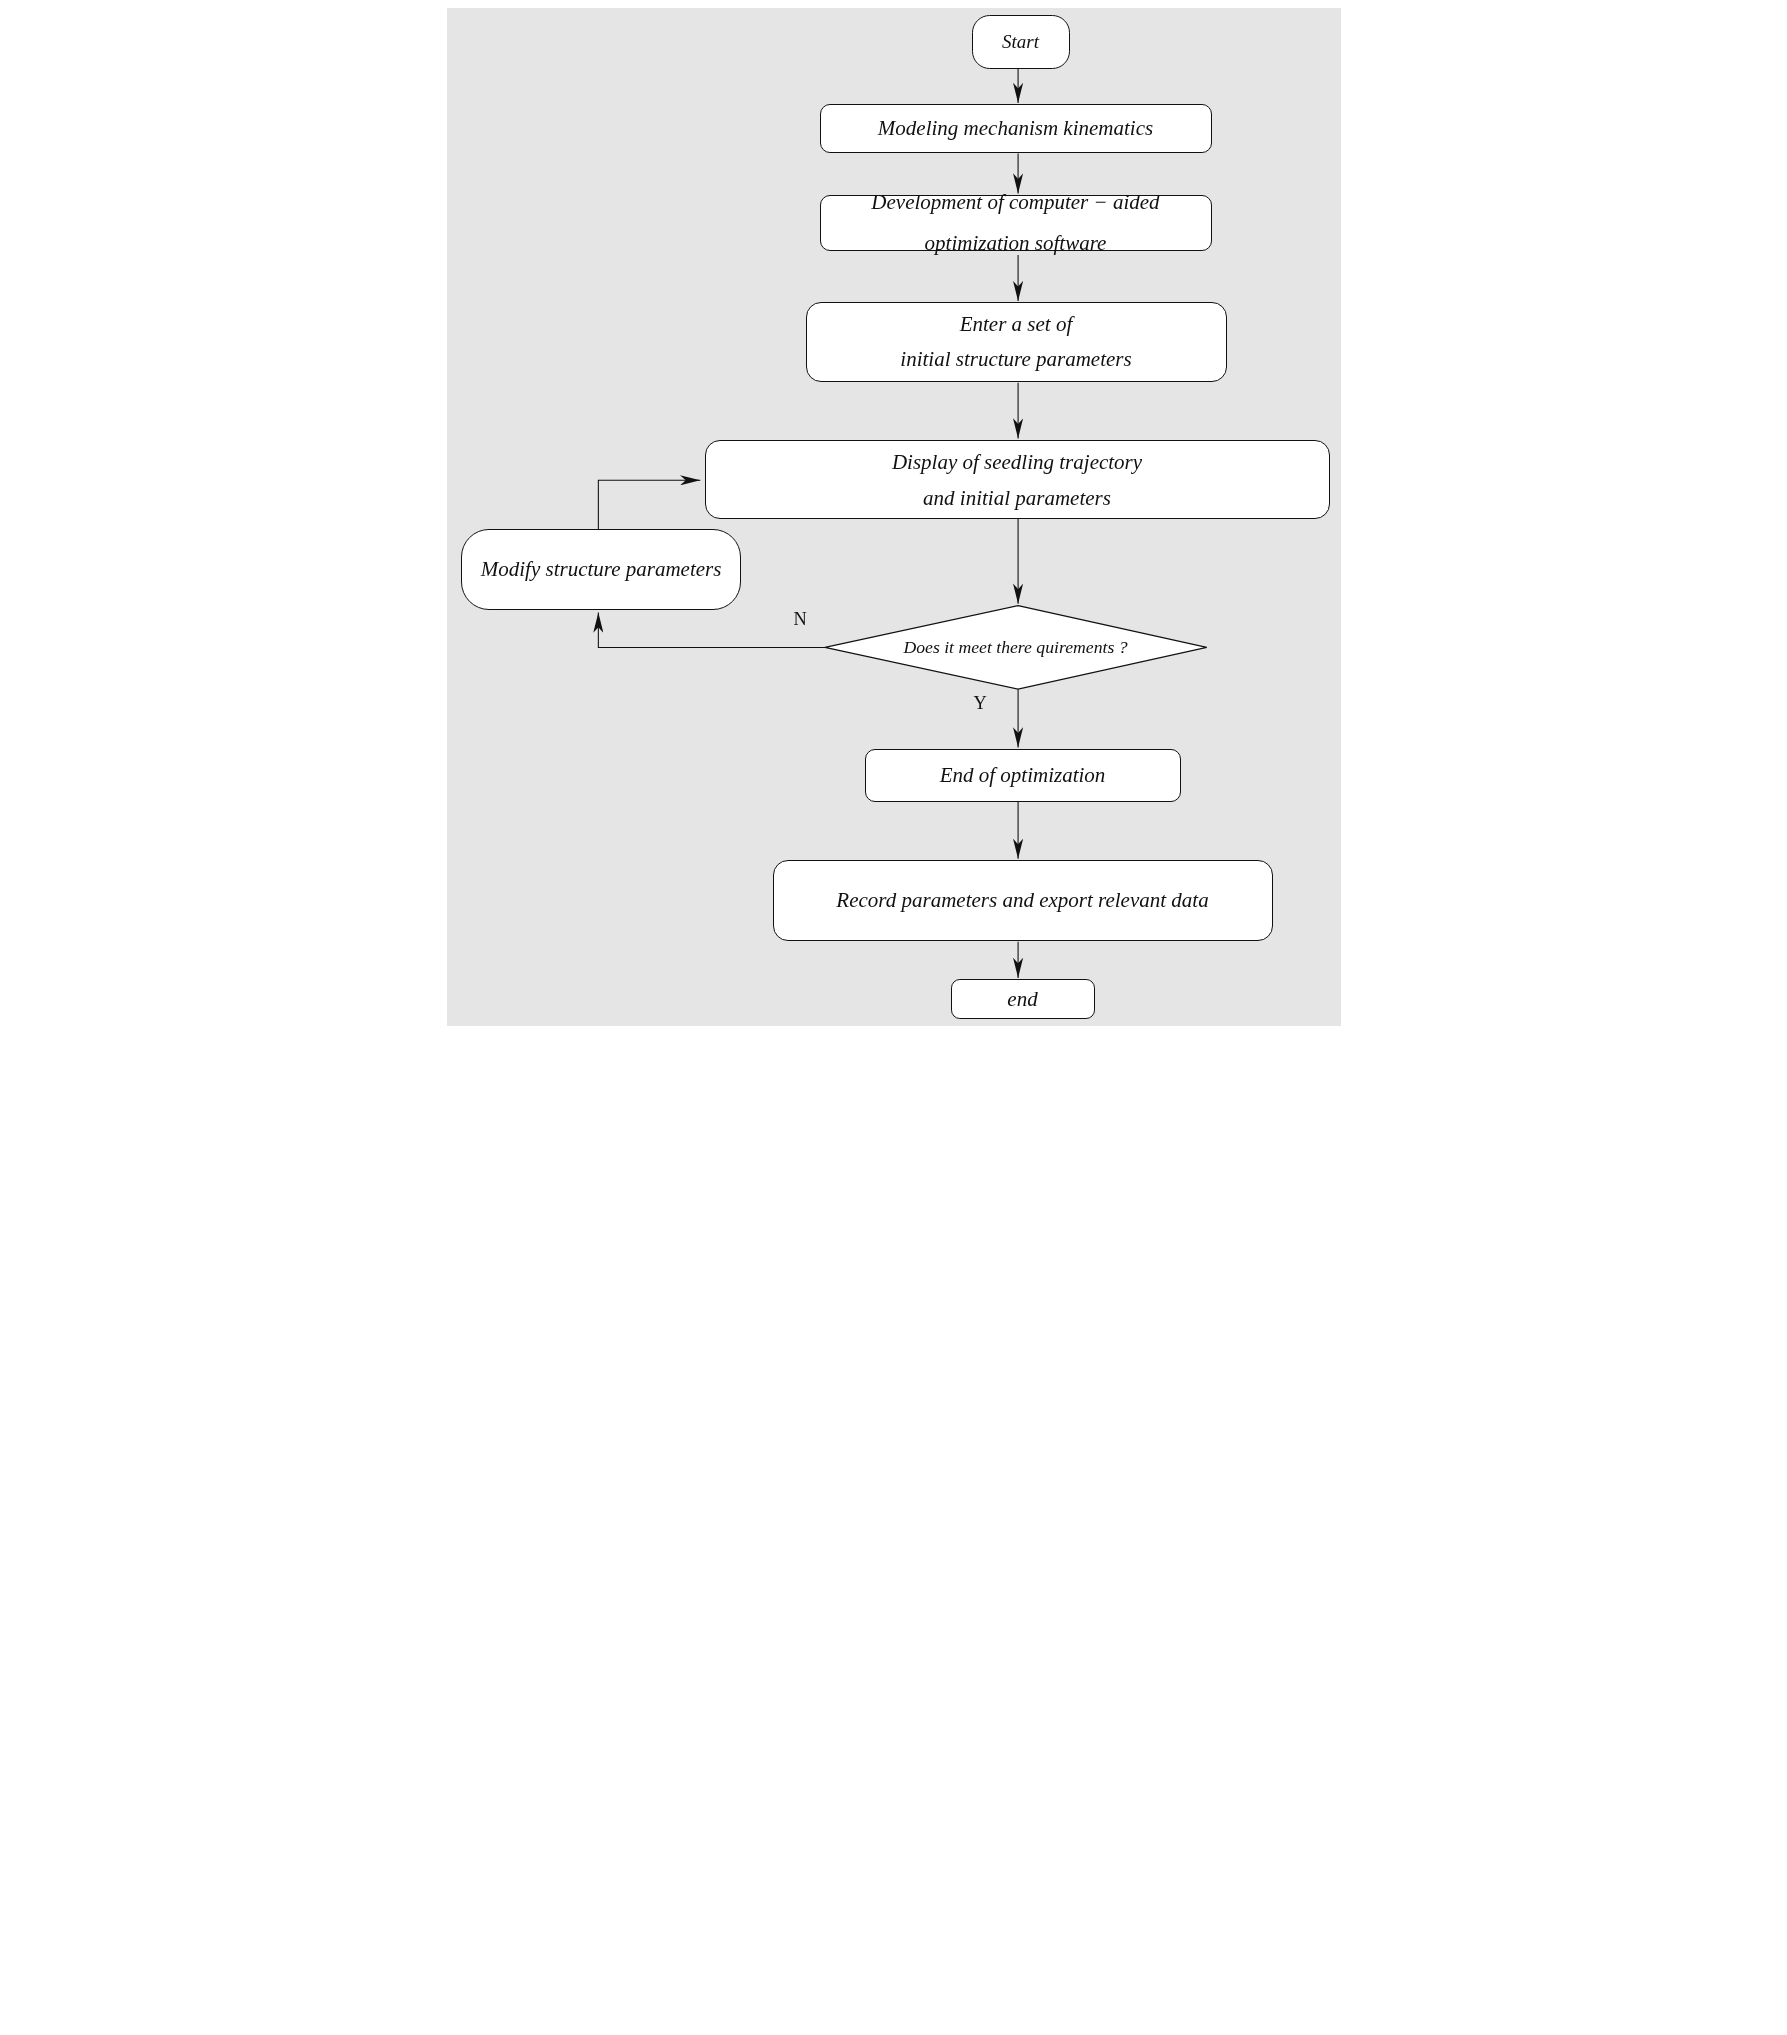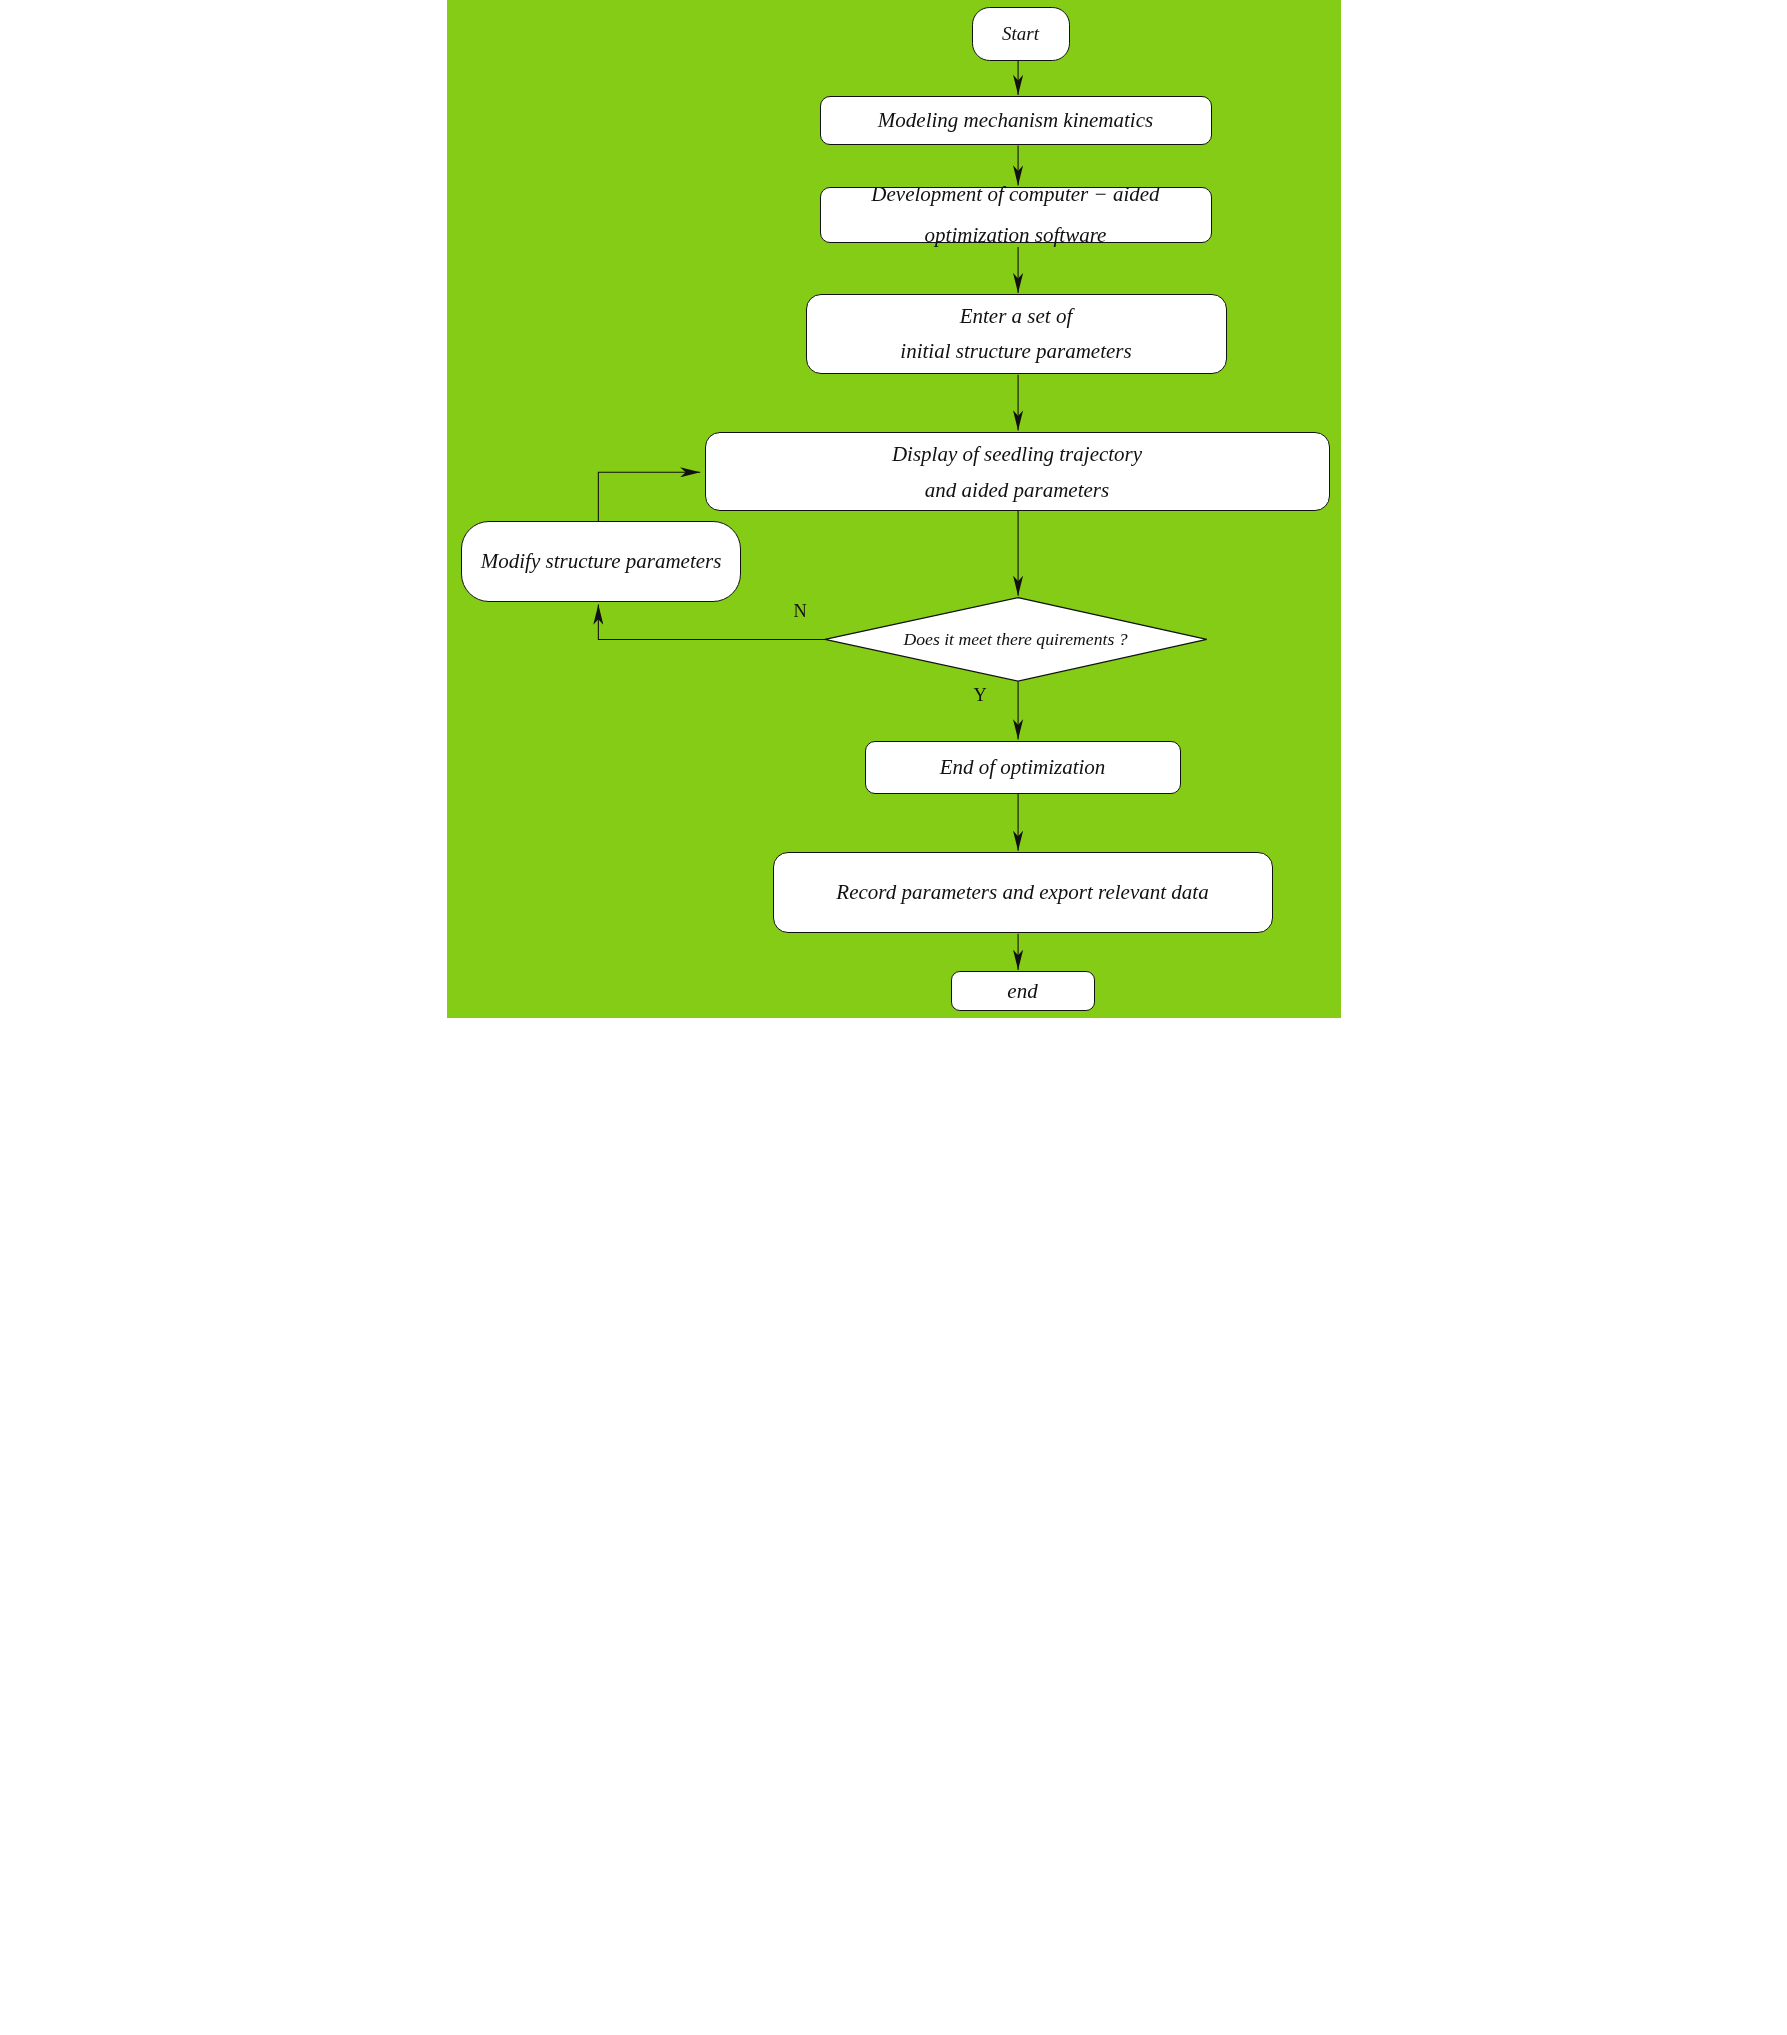--- a/index.html
+++ b/index.html
@@ -4,22 +4,22 @@
 <style>
   html, body {
     margin: 0;
     padding: 0;
     background: #ffffff;
   }
   .canvas {
     position: relative;
     width: 894px;
     height: 1018px;
-    margin: 0 auto;
-    background: #84cc16;
+    margin: 8px auto;
+    background: #e5e5e5;
     font-family: "Liberation Serif", "DejaVu Serif", serif;
     color: #111111;
   }
   svg.wires {
     position: absolute;
     left: 0; top: 0;
     width: 894px;
     height: 1018px;
   }
   svg.wires line, svg.wires polyline {
@@ -121,21 +121,21 @@
     <span>optimization software</span>
   </div>
 
   <div class="node" id="n-enter">
     <span>Enter a set of</span>
     <span>initial structure parameters</span>
   </div>
 
   <div class="node" id="n-display">
     <span>Display of seedling trajectory</span>
-    <span>and aided parameters</span>
+    <span>and initial parameters</span>
   </div>
 
   <div class="node" id="n-modify">
     <span>Modify structure parameters</span>
   </div>
 
   <div class="plain" id="n-decision">
     <span>Does it meet there quirements ?</span>
   </div>
 

